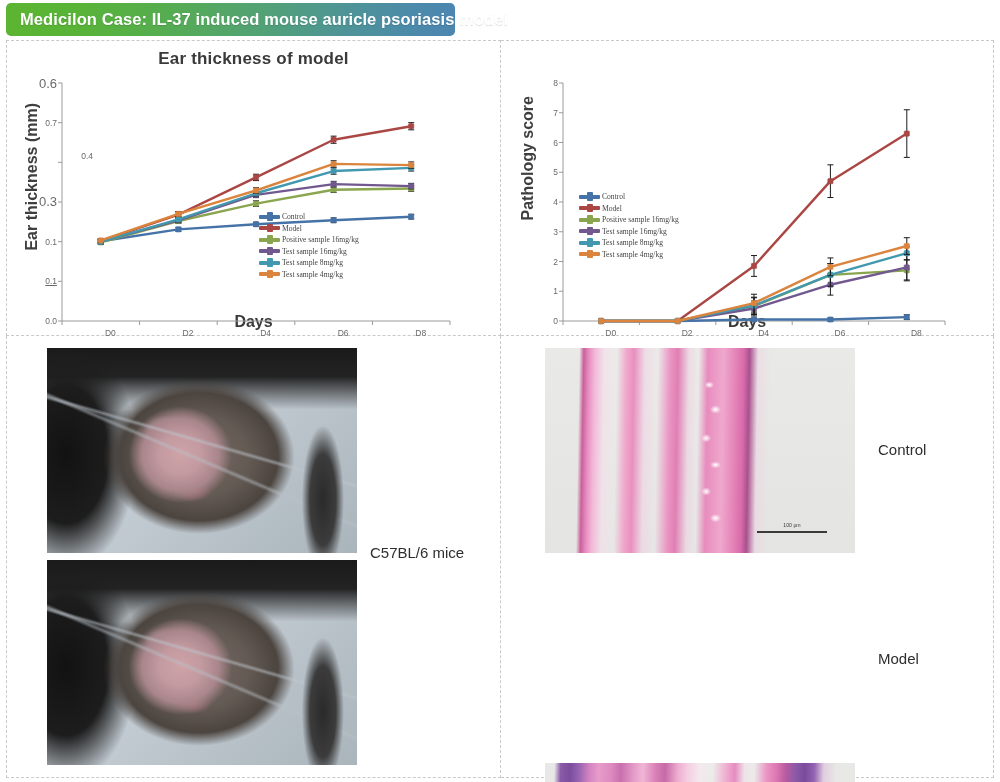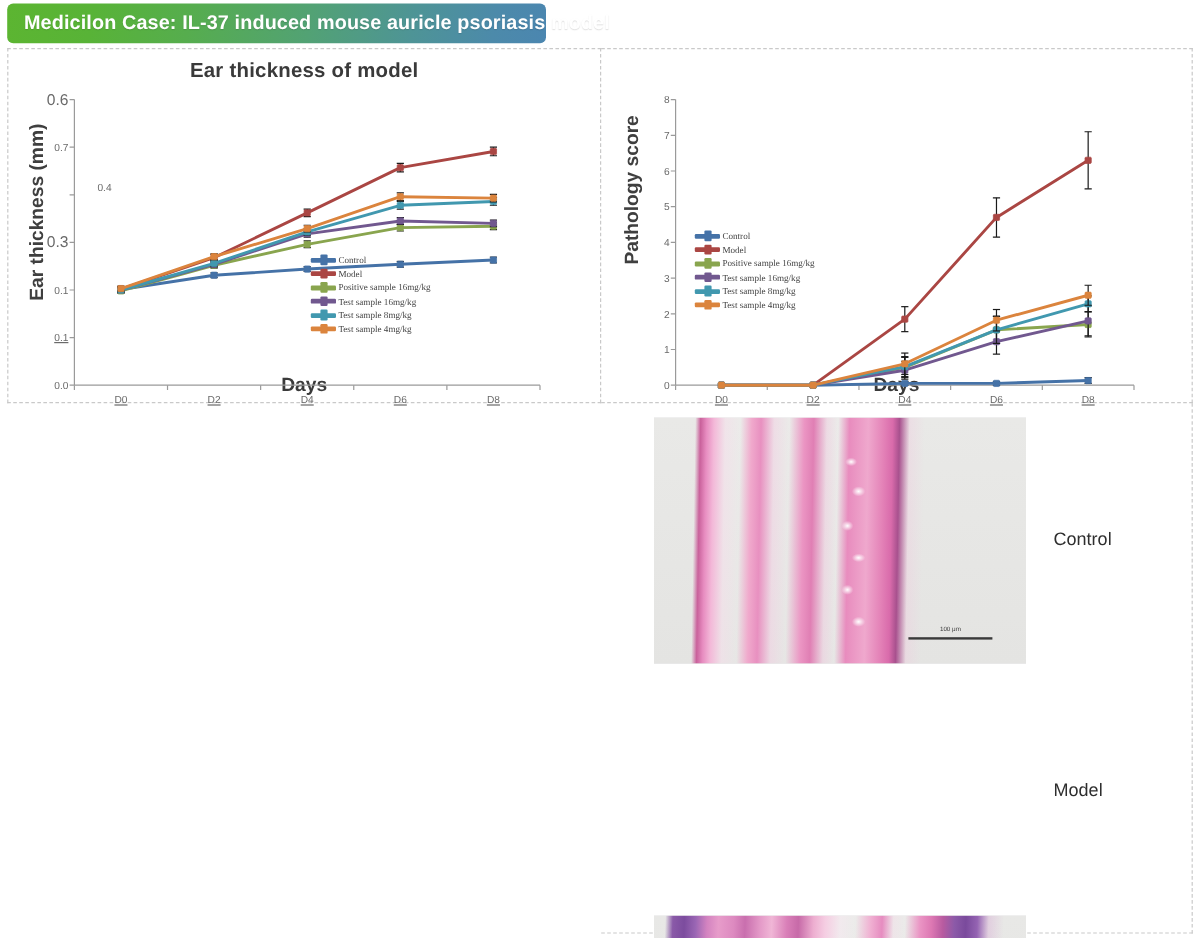--- a/index.html
+++ b/index.html
@@ -69,23 +69,22 @@
   }
   .tick-y {
     position: absolute; right: 0;
     font-size: 8.5px; color: #6a6a6a;
     text-align: right; transform: translateY(-50%);
     width: 22px;
   }
   .tick-x {
     position: absolute;
     font-size: 8.5px; color: #6a6a6a;
-    text-align: center; transform: translateX(-50%);
+    text-align: right; transform: translateX(-50%);
     width: 30px;
-    text-decoration: underline;
   }
 
   
   .legend { position: absolute; }
   .legend-row { display: flex; align-items: center; height: 11.5px; }
   .legend-swatch {
     width: 21px; height: 4px; border-radius: 1px; position: relative;
     flex: 0 0 auto;
   }
   .legend-swatch::after {
@@ -542,20 +541,25 @@
             <span class="legend-text" style="font-size: 7.6px;">Test sample 8mg/kg</span>
           </div>
           <div class="legend-row">
             <span class="legend-swatch" style="background: rgb(219, 132, 61);"></span>
             <span class="legend-text" style="font-size: 7.6px;">Test sample 4mg/kg</span>
           </div>
         </div>
       </div>
   </div>
 
+  <div class="cell" id="cell-bl">
+    <div class="photo mouse-photo" style="left:40px; top:12px; width:310px; height:205px;"></div>
+    <div class="photo mouse-photo" style="left:40px; top:224px; width:310px; height:205px;"></div>
+    <div class="photo-caption" style="left:363px; top:208px;">C57BL/6 mice</div>
+  </div>
 
   <div class="cell" id="cell-br">
 
     <div class="photo histo histo-control" style="left:44px; top:12px; width:310px; height:205px;">
       <div class="histo-inner"></div>
       <div class="scalebar" style="left:212px; top:183px; width:70px;"></div>
       <div class="scalebar-text" style="left:212px; top:174px; width:70px;">100 μm</div>
     </div>
     <div class="photo-caption" style="left:377px; top:105px;">Control</div>
 

